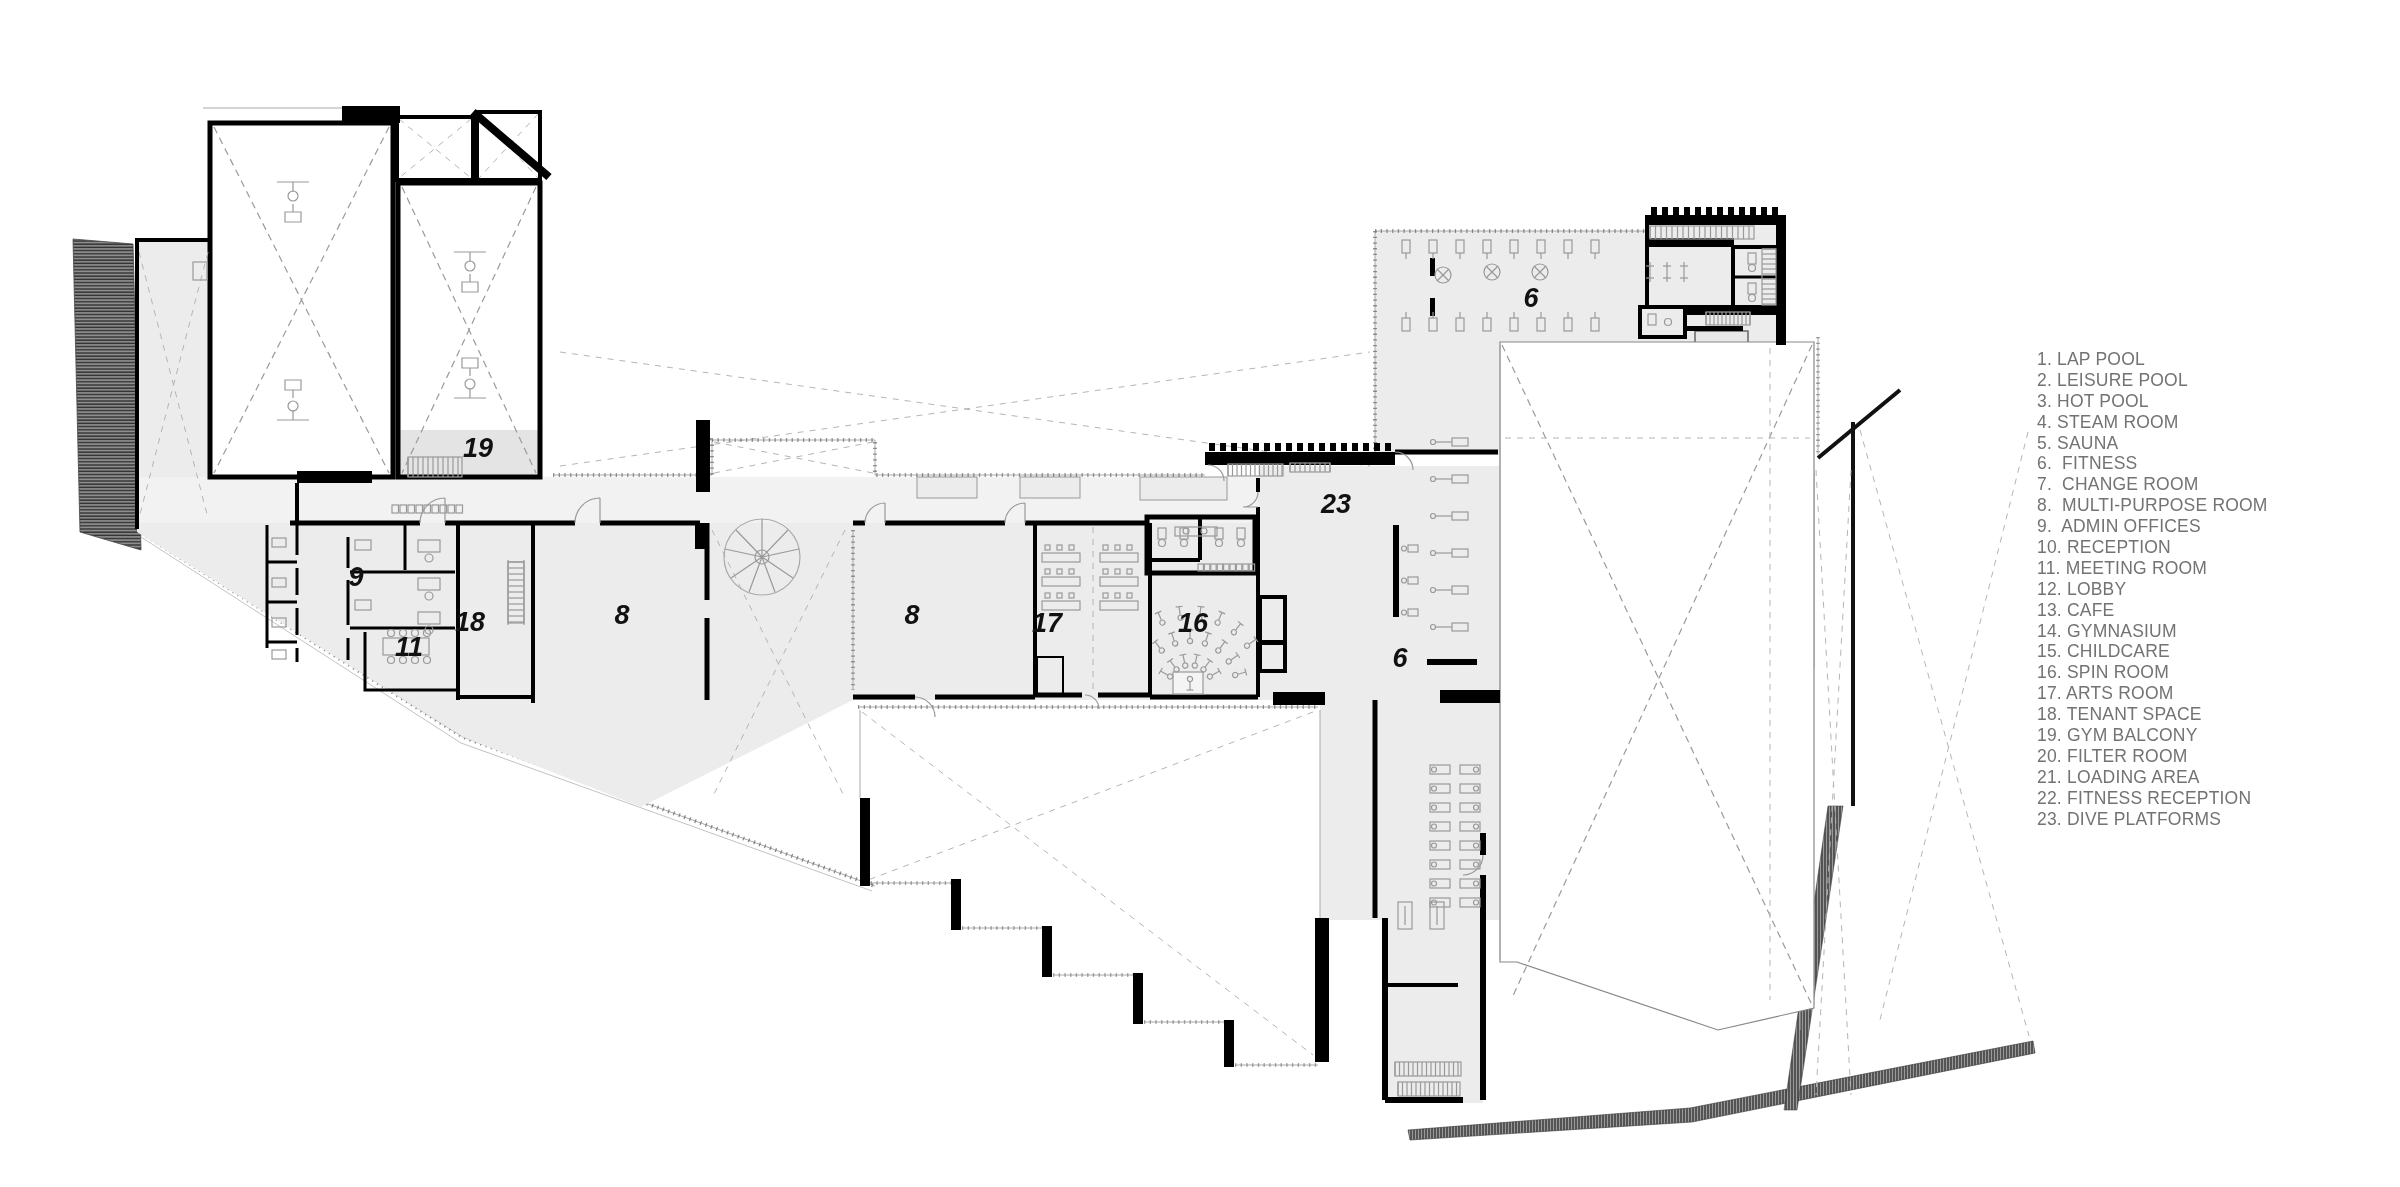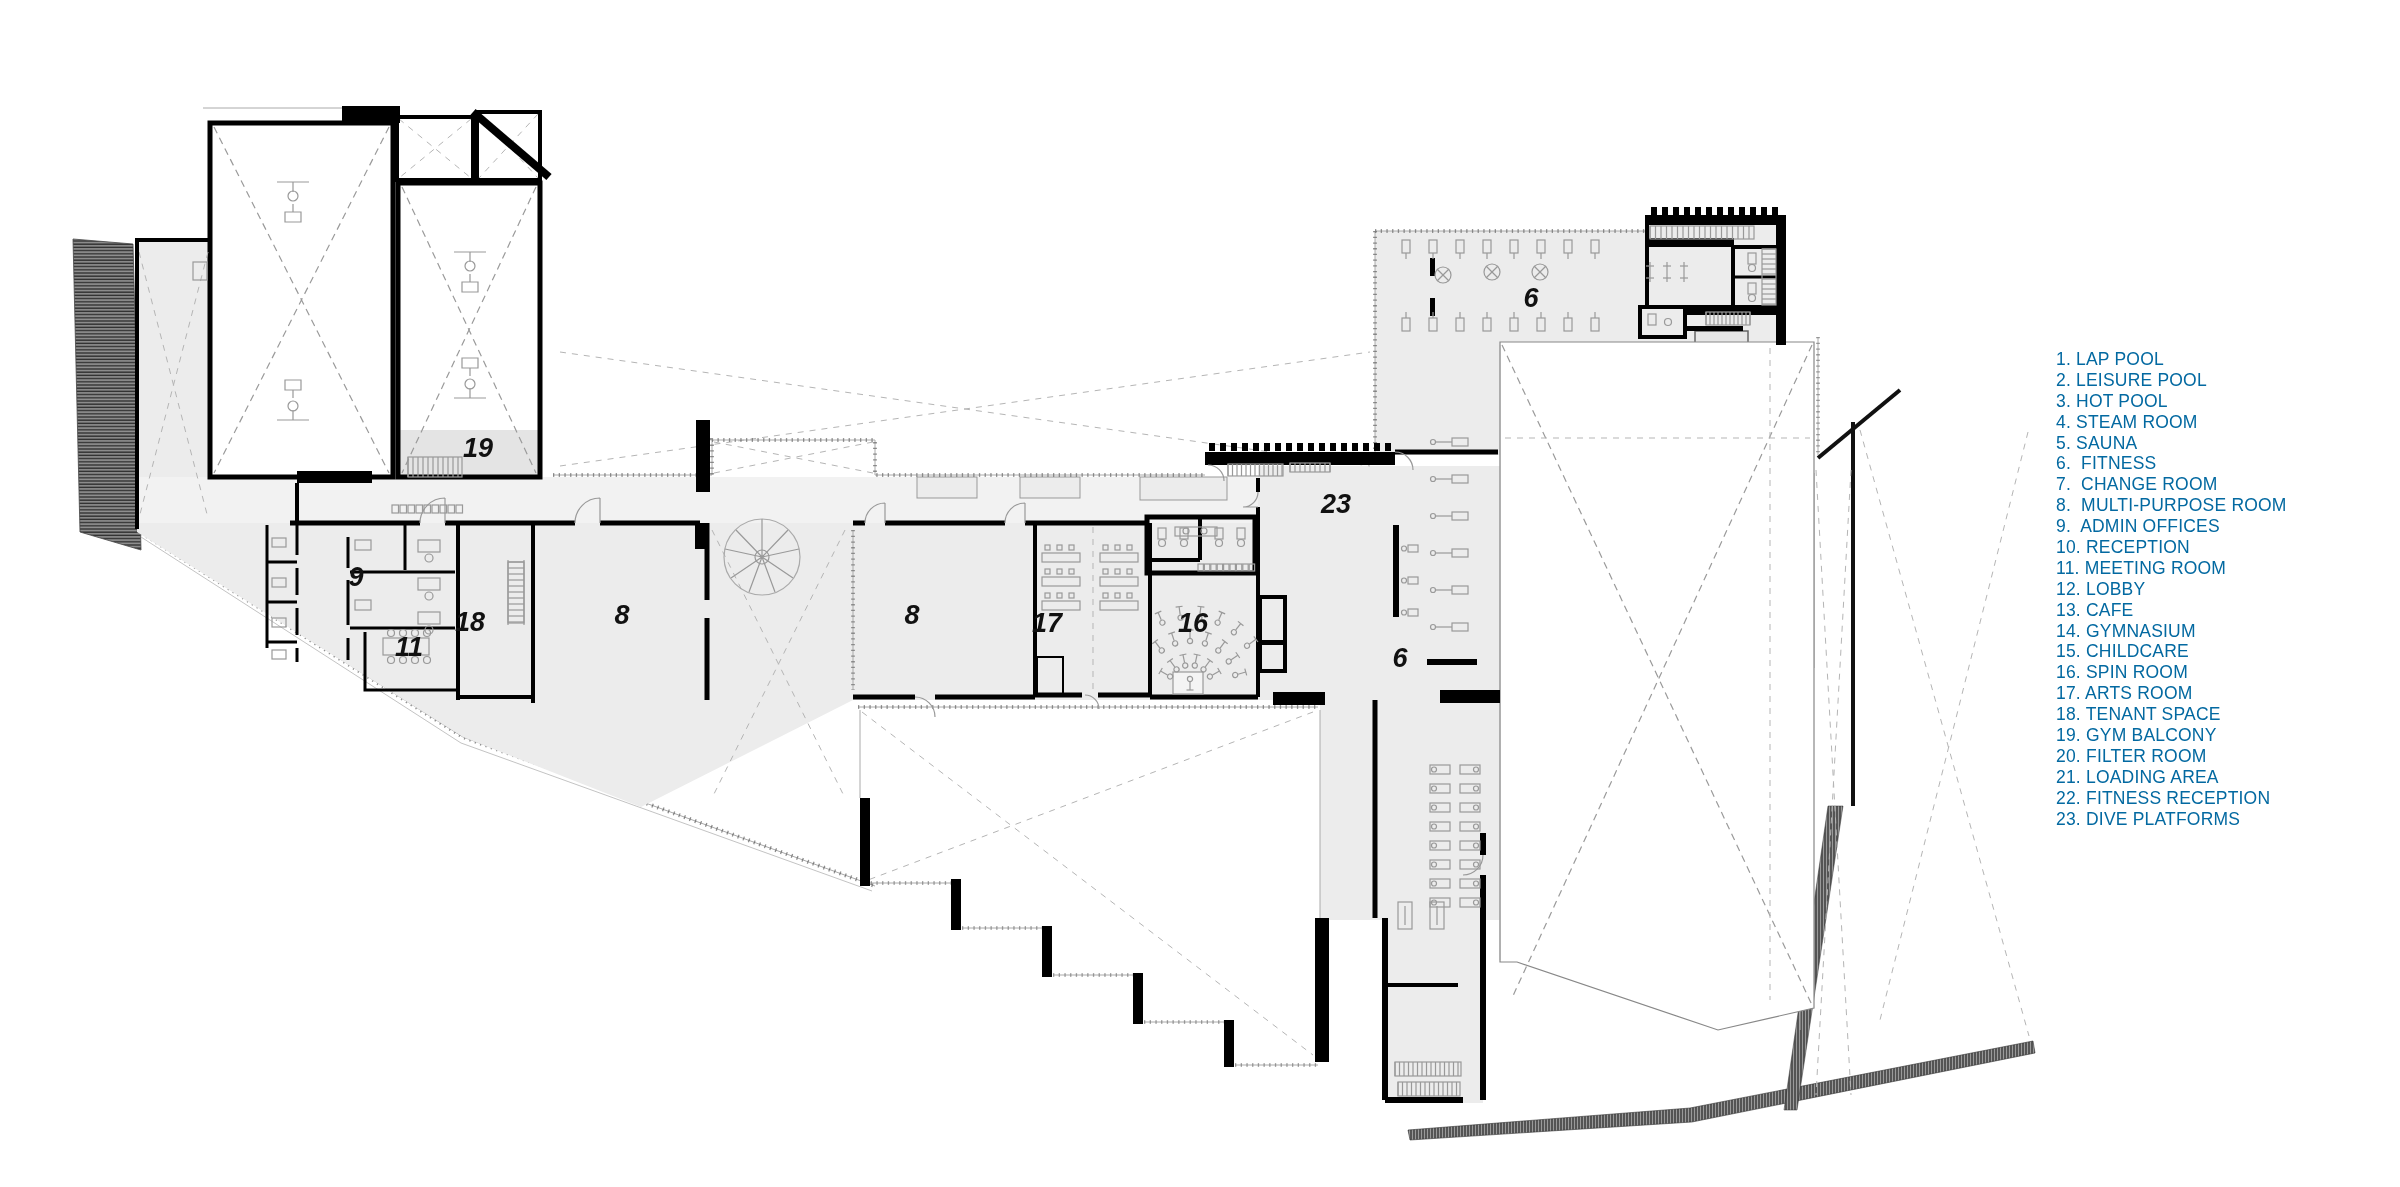--- a/index.html
+++ b/index.html
@@ -1,20 +1,20 @@
 <!DOCTYPE html>
 <html><head>
 <meta charset="utf-8">
 <style>
   html,body{margin:0;padding:0;background:#fff;}
   .page{position:relative;width:2400px;height:1187px;background:#fff;overflow:hidden;
         font-family:"Liberation Sans",sans-serif;}
   .plan-svg{position:absolute;left:0;top:0;}
   .legend{position:absolute;left:2037px;top:349px;font-size:17.5px;line-height:20.9px;
-          color:#0369a1;white-space:pre;letter-spacing:.2px;margin-left:19px;}
+          color:#737373;white-space:pre;letter-spacing:.2px;}
   .legend-line{height:20.9px;}
   
   .w6{stroke:#000;stroke-width:6;fill:none}
   .w5{stroke:#000;stroke-width:5;fill:none}
   .w4{stroke:#000;stroke-width:4;fill:none}
   .w3{stroke:#000;stroke-width:3;fill:none}
   .blk{fill:#000;stroke:none}
   .edge{stroke:#aaa;stroke-width:1;fill:none}
   .tick{stroke:#555;stroke-width:4;stroke-dasharray:1.3 4.4;fill:none}
   .dash{stroke:#9a9a9a;stroke-width:1.2;stroke-dasharray:7 5;fill:none}

